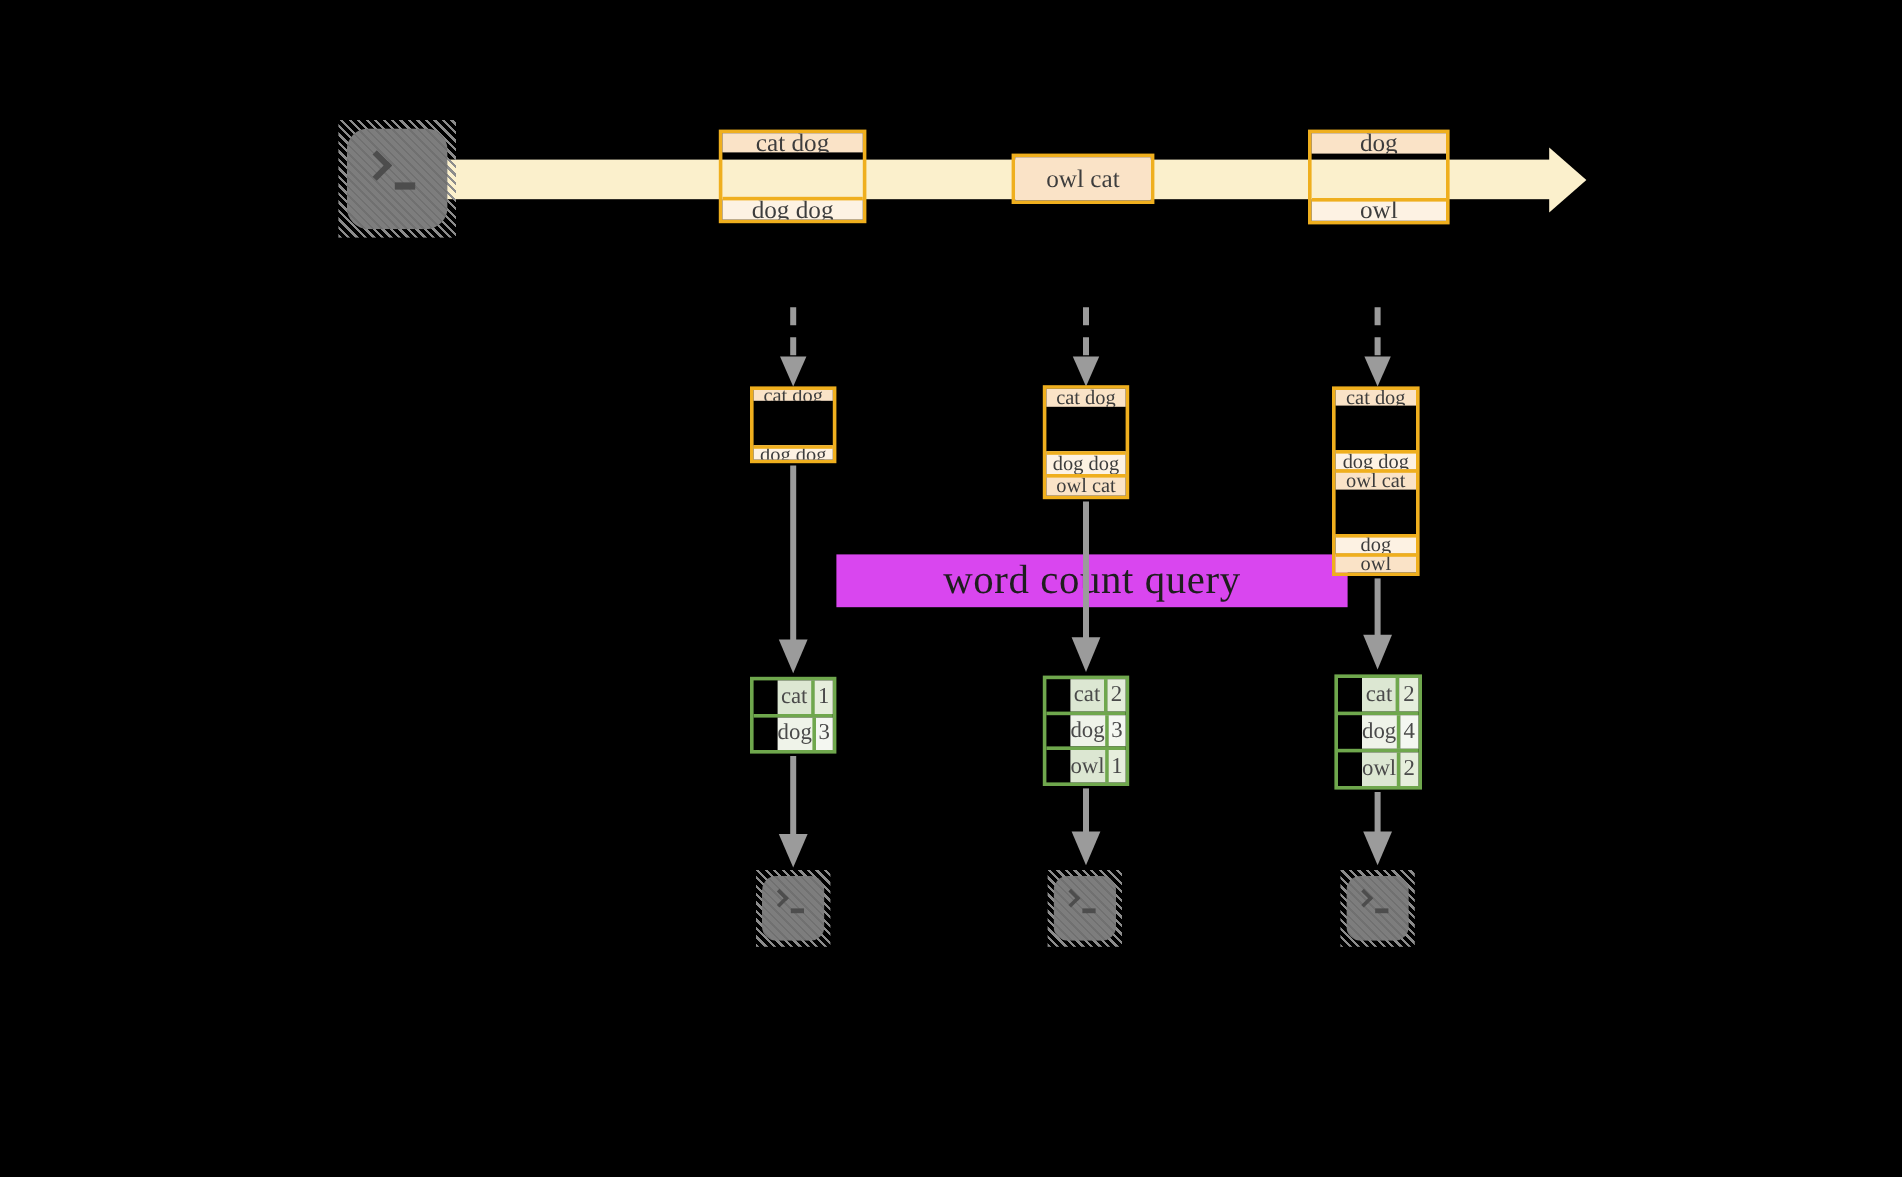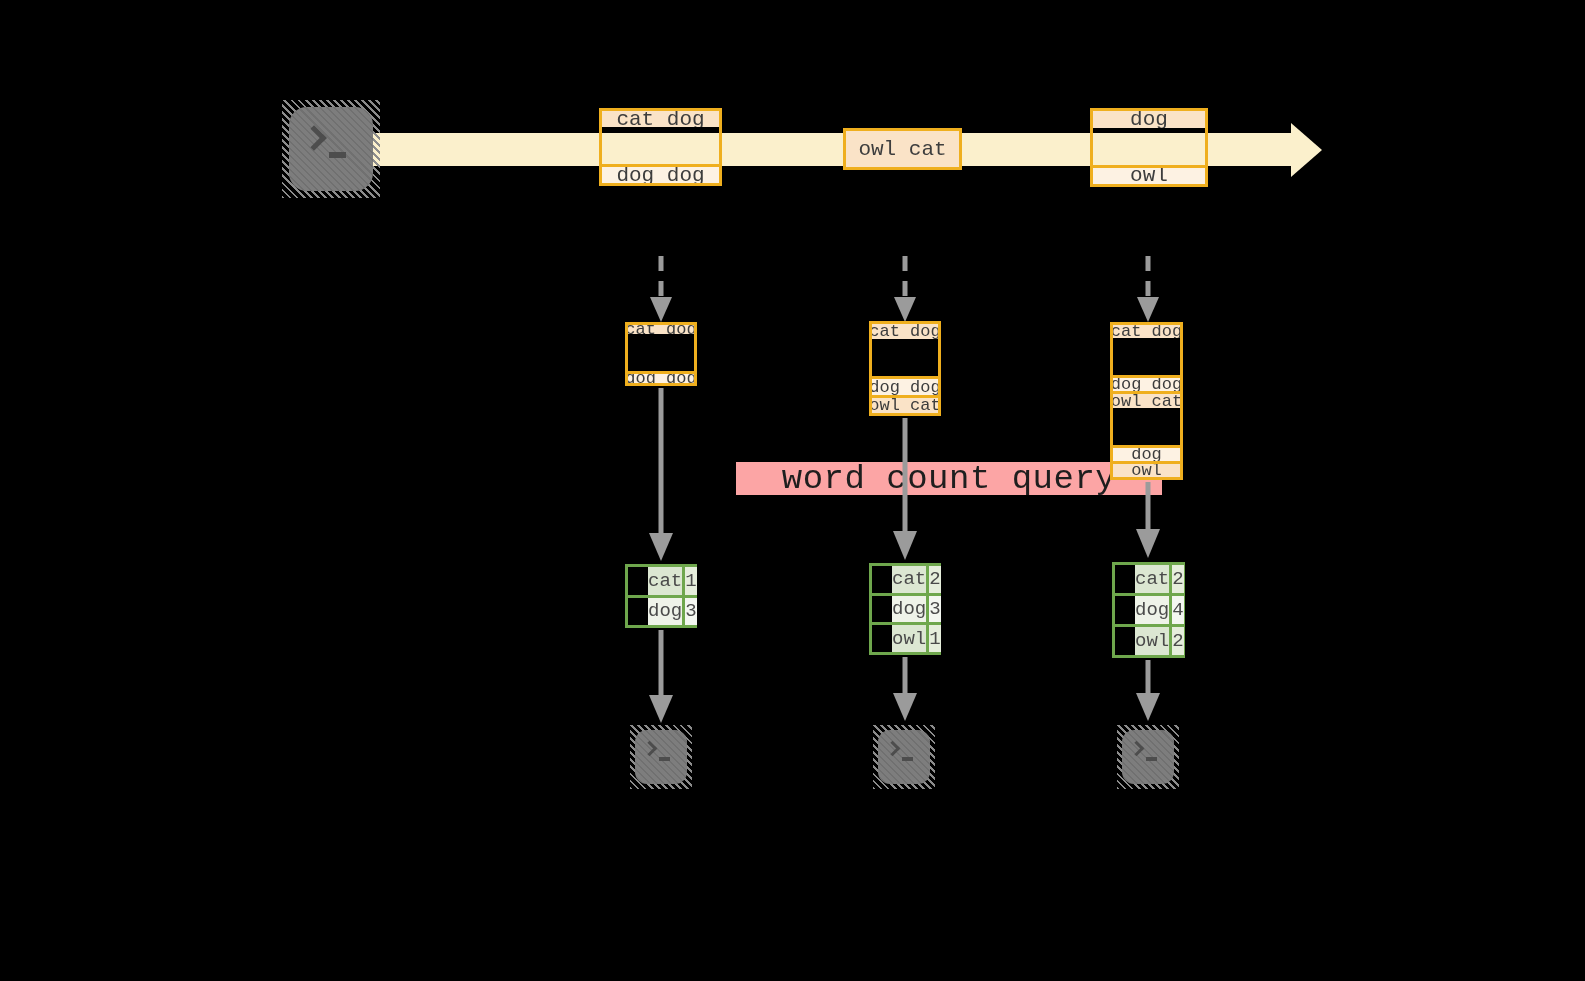--- a/index.html
+++ b/index.html
@@ -1,18 +1,18 @@
 <!DOCTYPE html>
 <html><head>
 <meta charset="utf-8">
 <style>
   html,body{margin:0;padding:0;background:#000;}
   .canvas{
     position:relative;width:1585px;height:981px;background:#000;overflow:hidden;
-    font-family:Liberation Mono, monospace;
+    font-family:Liberation Serif, serif;
   }
   .abs{position:absolute;box-sizing:border-box;}
 
   
   .band{left:372px;top:133px;width:920px;height:33px;background:#FBF0CC;z-index:1;}
   .band-head{
     left:1291px;top:123px;width:0;height:0;z-index:1;
     border-top:27px solid transparent;border-bottom:27px solid transparent;
     border-left:31px solid #FBF0CC;
   }
@@ -32,21 +32,21 @@
   .batch1{left:599px;top:108px;width:123px;height:78px;}
   .batch2{left:843px;top:128px;width:119px;height:42px;}
   .batch3{left:1090px;top:108px;width:118px;height:79px;}
 
   .stack1{left:625px;top:322px;width:72px;height:64px;}
   .stack2{left:869px;top:321px;width:72px;height:95px;}
   .stack3{left:1110px;top:322px;width:73px;height:158px;}
 
   
   .banner{
-    left:736px;top:462px;width:426px;height:33px;background:#fca5a5;z-index:2;
+    left:697px;top:462px;width:426px;height:44px;background:#d946ef;z-index:2;
     display:flex;align-items:center;justify-content:center;
     font-size:34px;color:#1e1e1e;letter-spacing:0.5px;
   }
 
   
   .arrows{left:0;top:0;z-index:3;pointer-events:none;}
 
   
   .gtable{border:3px solid #6FA74D;display:flex;flex-direction:column;z-index:4;}
   .grow{flex:1;display:flex;padding-left:20px;}

